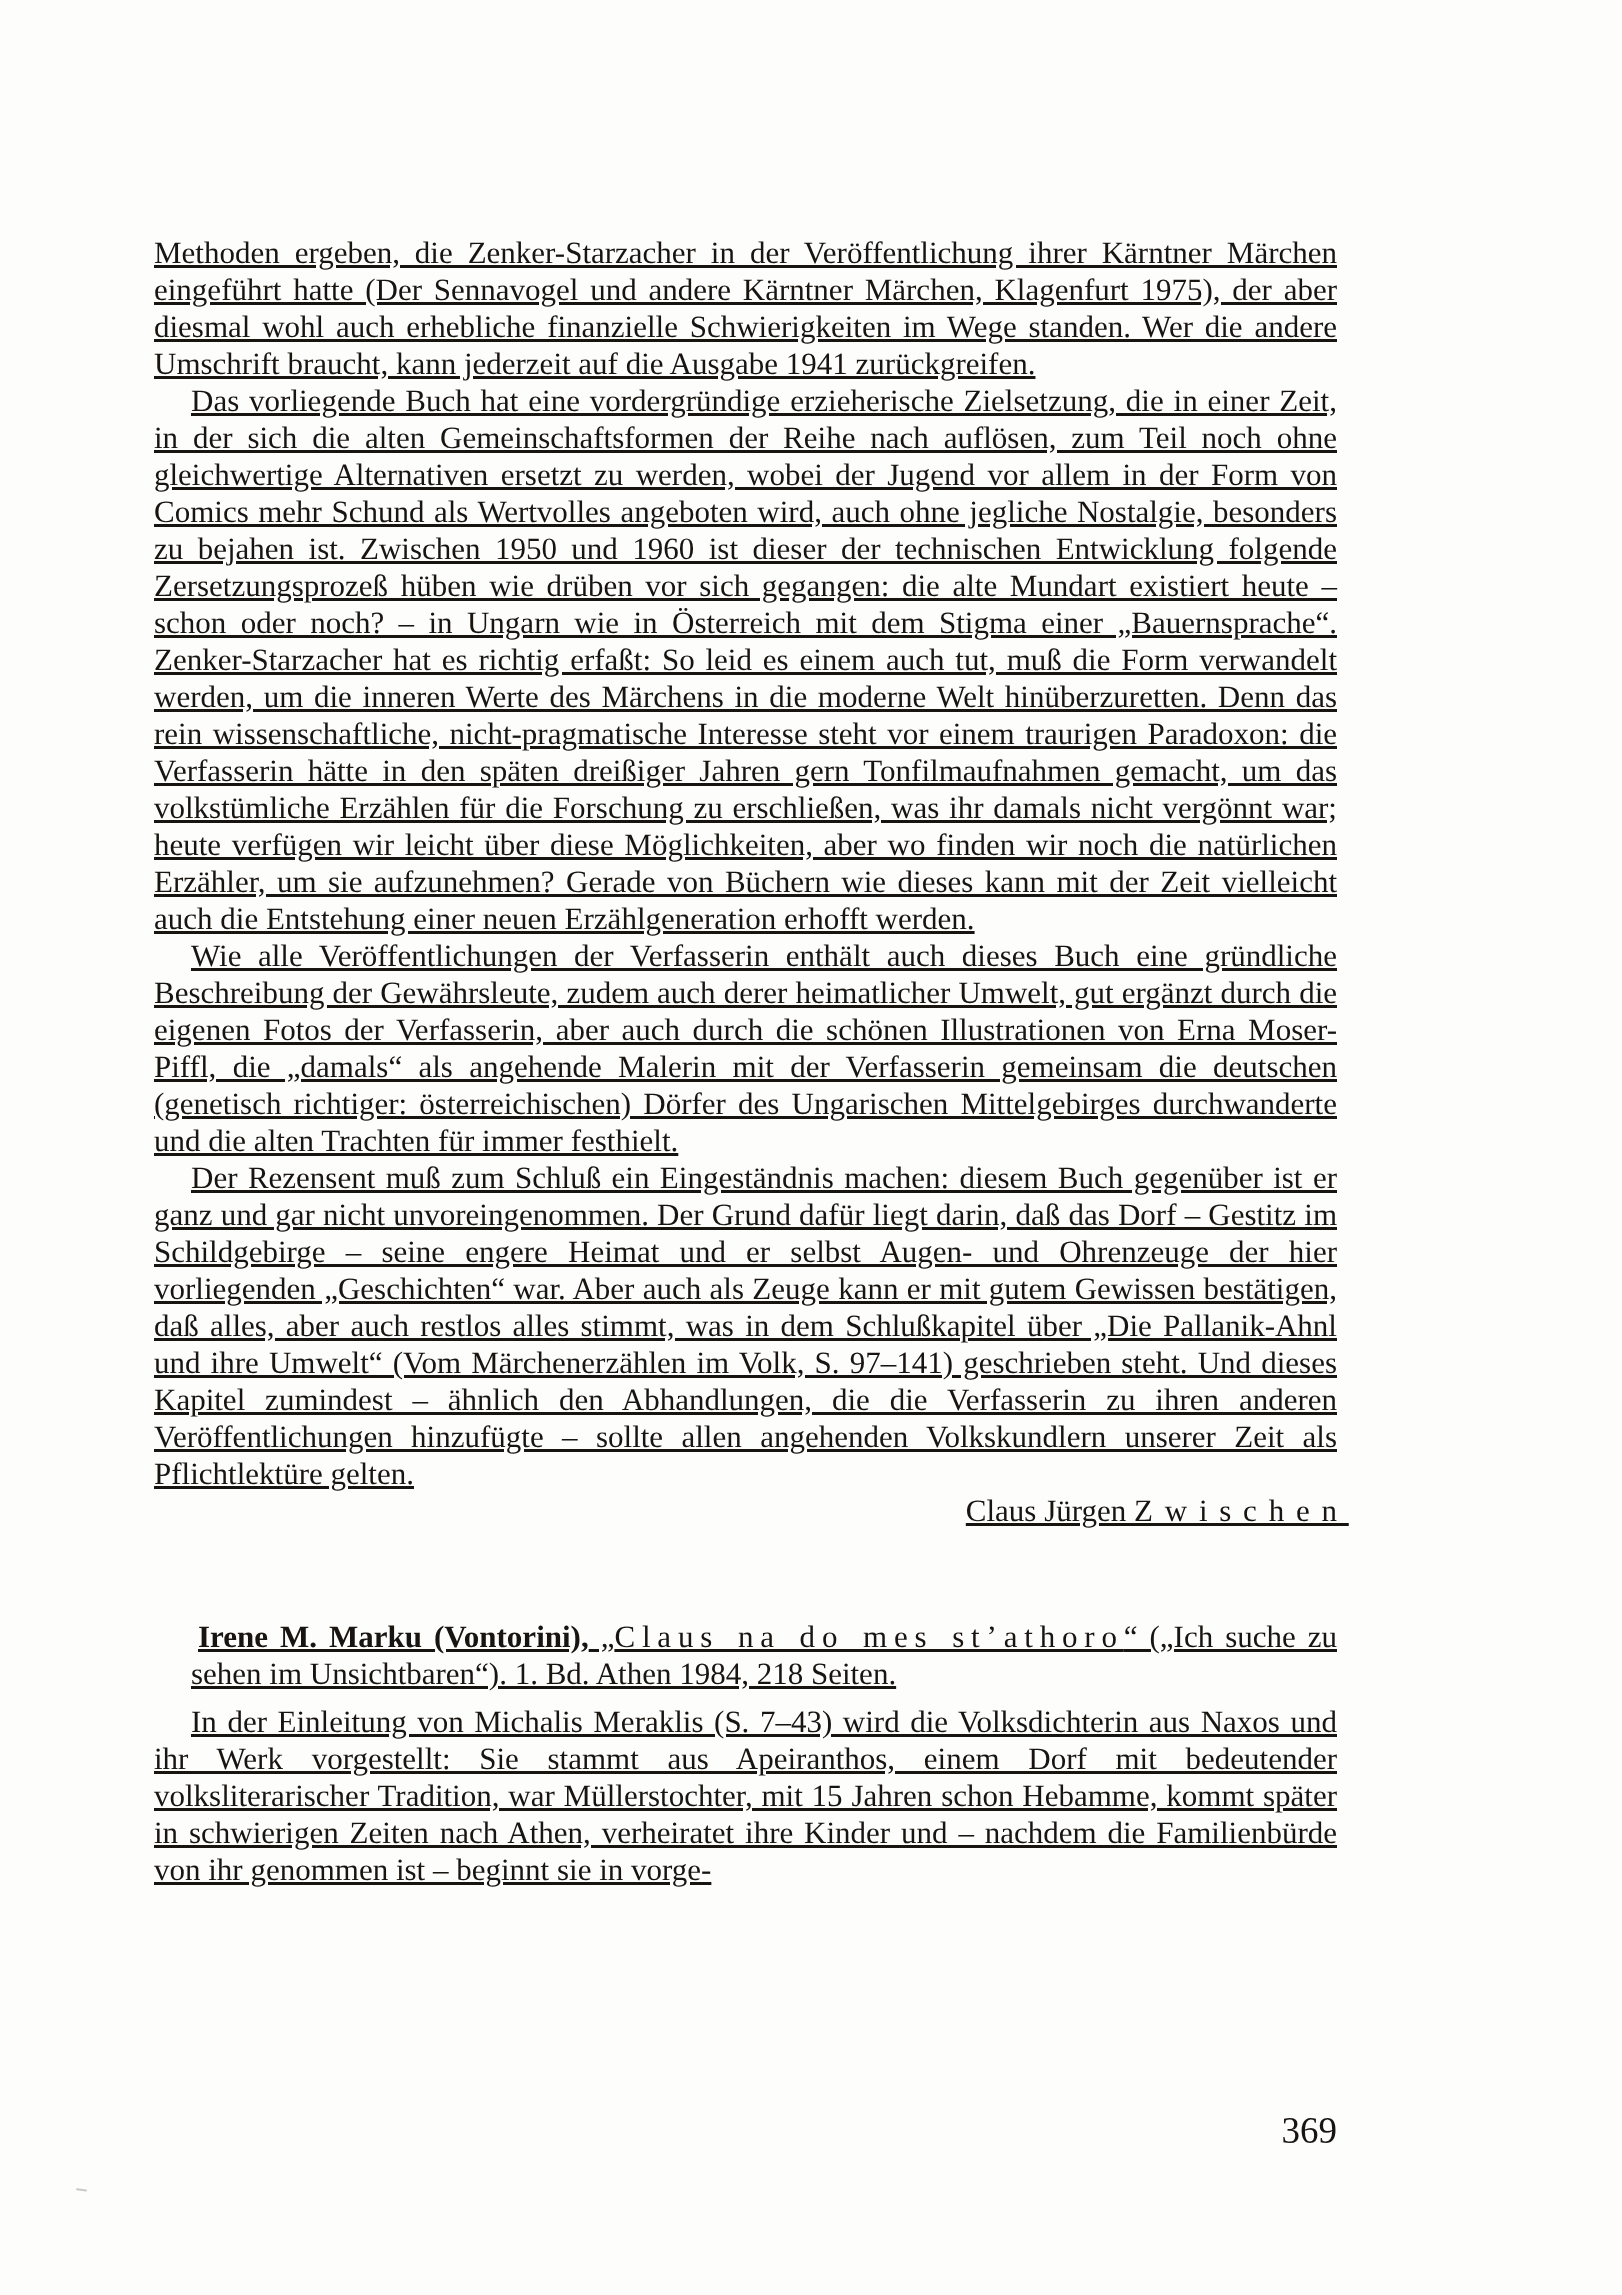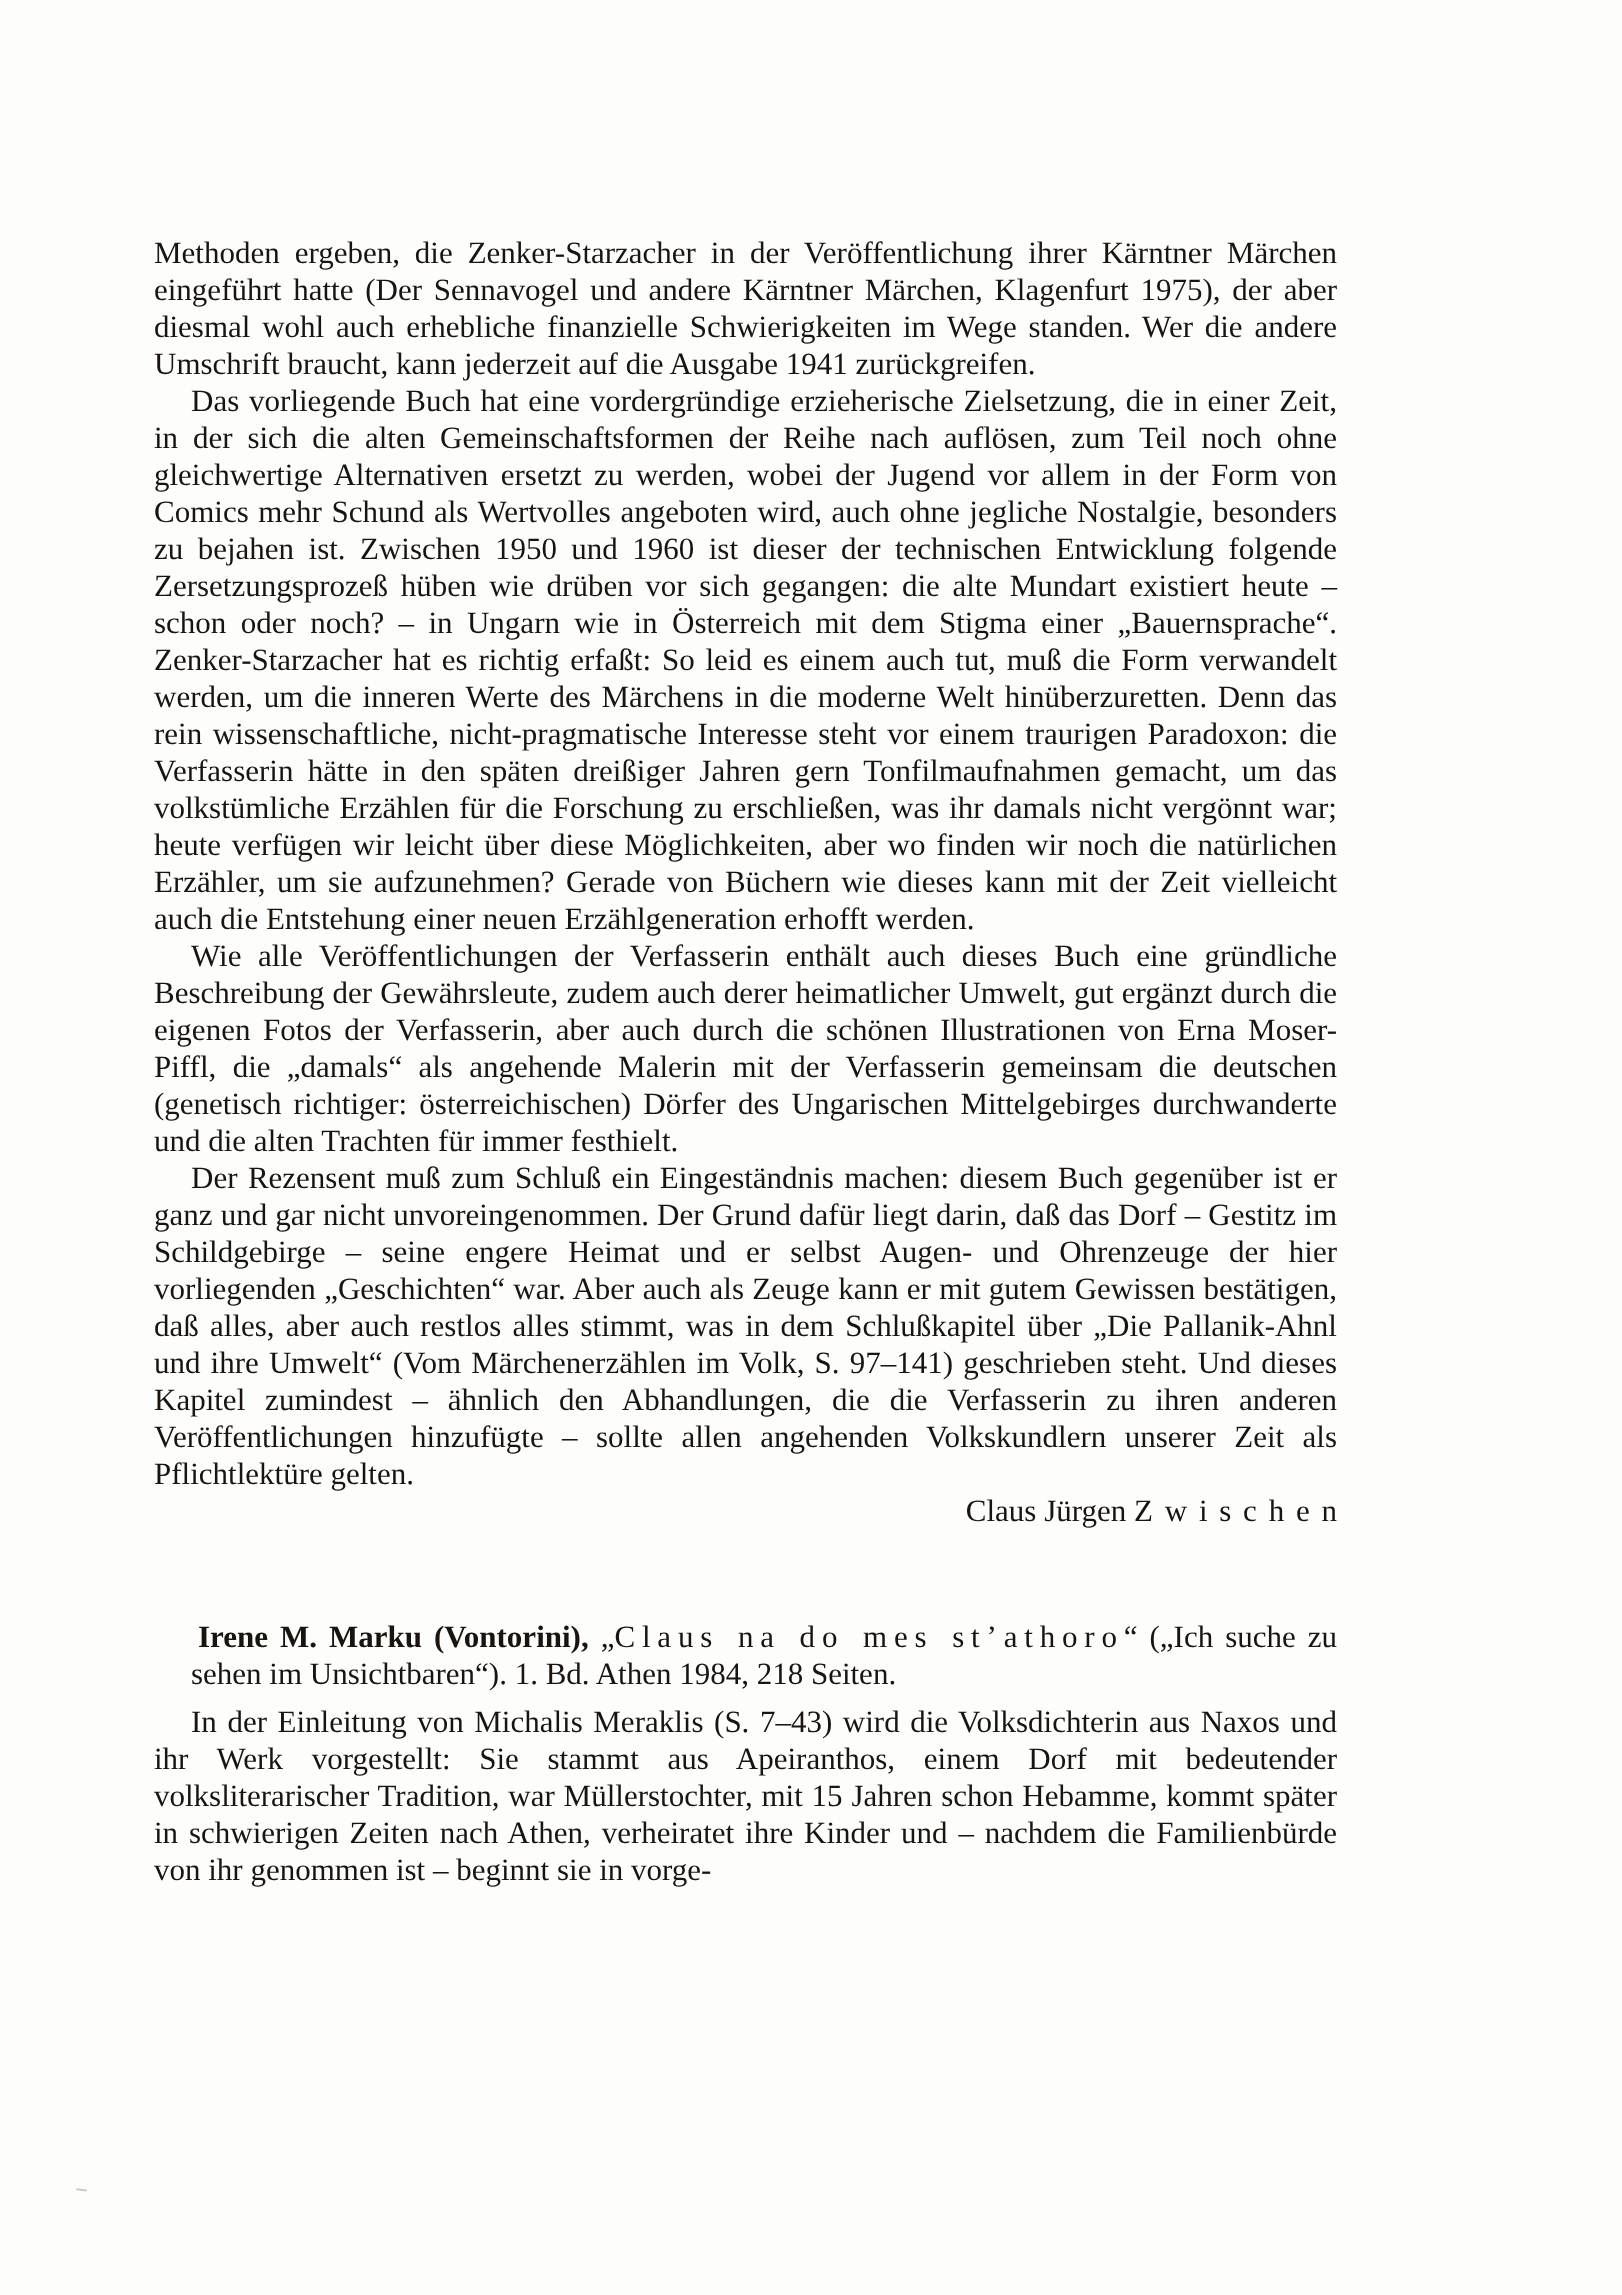--- a/index.html
+++ b/index.html
@@ -22,20 +22,21 @@
     position: absolute;
     left: 154px;
     top: 234px;
     width: 1183px;
     font-family: "Liberation Serif", "DejaVu Serif", serif;
     font-size: 31px;
     line-height: 37px;
     color: #181410;
     text-align: justify;
     text-rendering: geometricPrecision;
+    text-decoration: underline;
   }
   .text-column p { margin: 0; }
   p.indent { text-indent: 37px; }
   .signature {
     text-align: right;
   }
   .spaced-name {
     letter-spacing: 0.38em;
     margin-right: -0.38em;
   }
@@ -86,17 +87,18 @@
       <p class="signature"><span>Claus Jürgen </span><span class="spaced-name">Zwischen</span></p>
     </section>
 
     <section>
       <p class="review-heading"><strong>Irene M. Marku (Vontorini),</strong><span> „</span><span class="spaced-title">Claus na do mes st’athoro</span><span>“ („Ich suche zu sehen im Unsichtbaren“). 1. Bd. Athen 1984, 218 Seiten.</span></p>
       <p class="indent after-heading">In der Einleitung von Michalis Meraklis (S. 7–43) wird die Volksdichterin aus Naxos und ihr Werk vorgestellt: Sie stammt aus Apeiranthos, einem Dorf mit bedeutender volksliterarischer Tradition, war Müllerstochter, mit 15 Jahren schon Hebamme, kommt später in schwierigen Zeiten nach Athen, verheiratet ihre Kinder und – nachdem die Familienbürde von ihr genommen ist – beginnt sie in vorge-</p>
     </section>
 
   </main>
 
+  <div class="page-number">369</div>
 
   <div class="scan-speck"></div>
 
 </div>
 
 
 </body></html>

